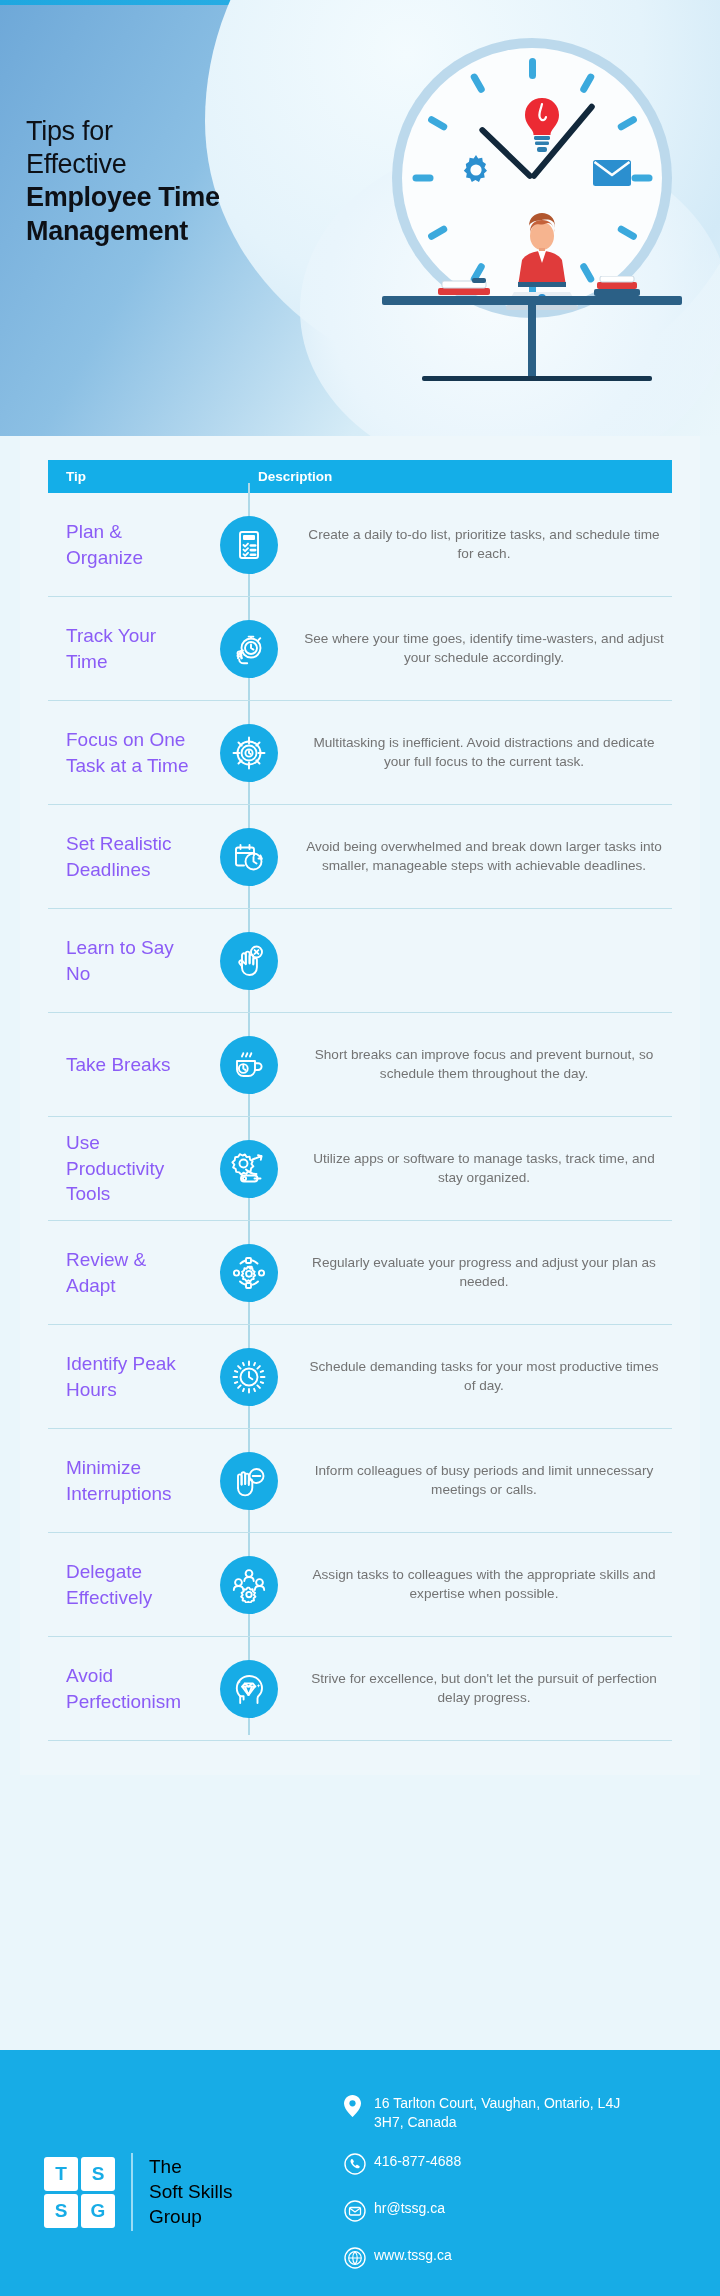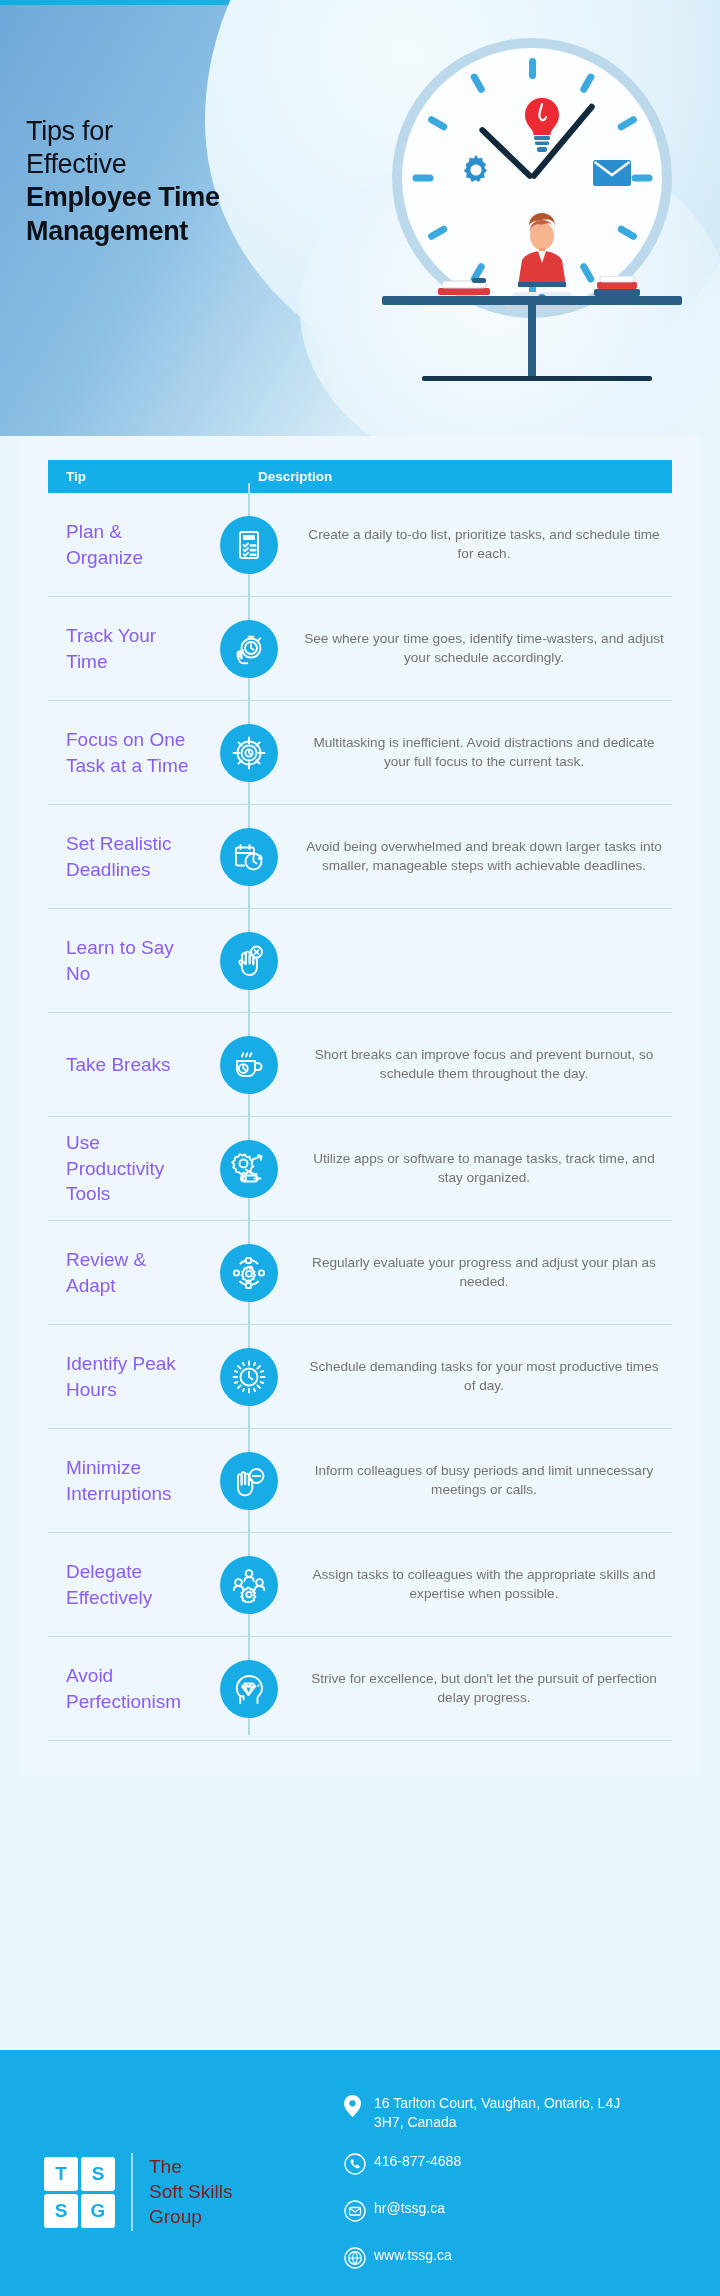--- a/index.html
+++ b/index.html
@@ -177,21 +177,21 @@
     grid-template-rows: 34px 34px;
     gap: 3px;
   }
   .logo-sq {
     background:#ffffff; color:#17ace6;
     font-weight:bold; font-size:19px;
     display:flex; align-items:center; justify-content:center;
     border-radius:3px;
   }
   .logo-div { width:2px; height:78px; background:#9adcf5; margin:0 16px; }
-  .logo-name { font-size:19px; line-height:1.3; font-weight:400; color:#7f1d1d; }
+  .logo-name { font-size:19px; line-height:1.3; font-weight:400; color:#000000; }
   .contact-block { padding-top: 2px; }
   .contact-row { display:flex; align-items:flex-start; margin-bottom:20px; }
   .contact-row .ci { width:30px; flex:0 0 30px; padding-top:1px; }
   .contact-text { font-size:14px; line-height:1.35; }
   .contact-row.addr .contact-text { max-width:250px; }
 </style>
 </head>
 <body>
 
 <div class="infographic">

